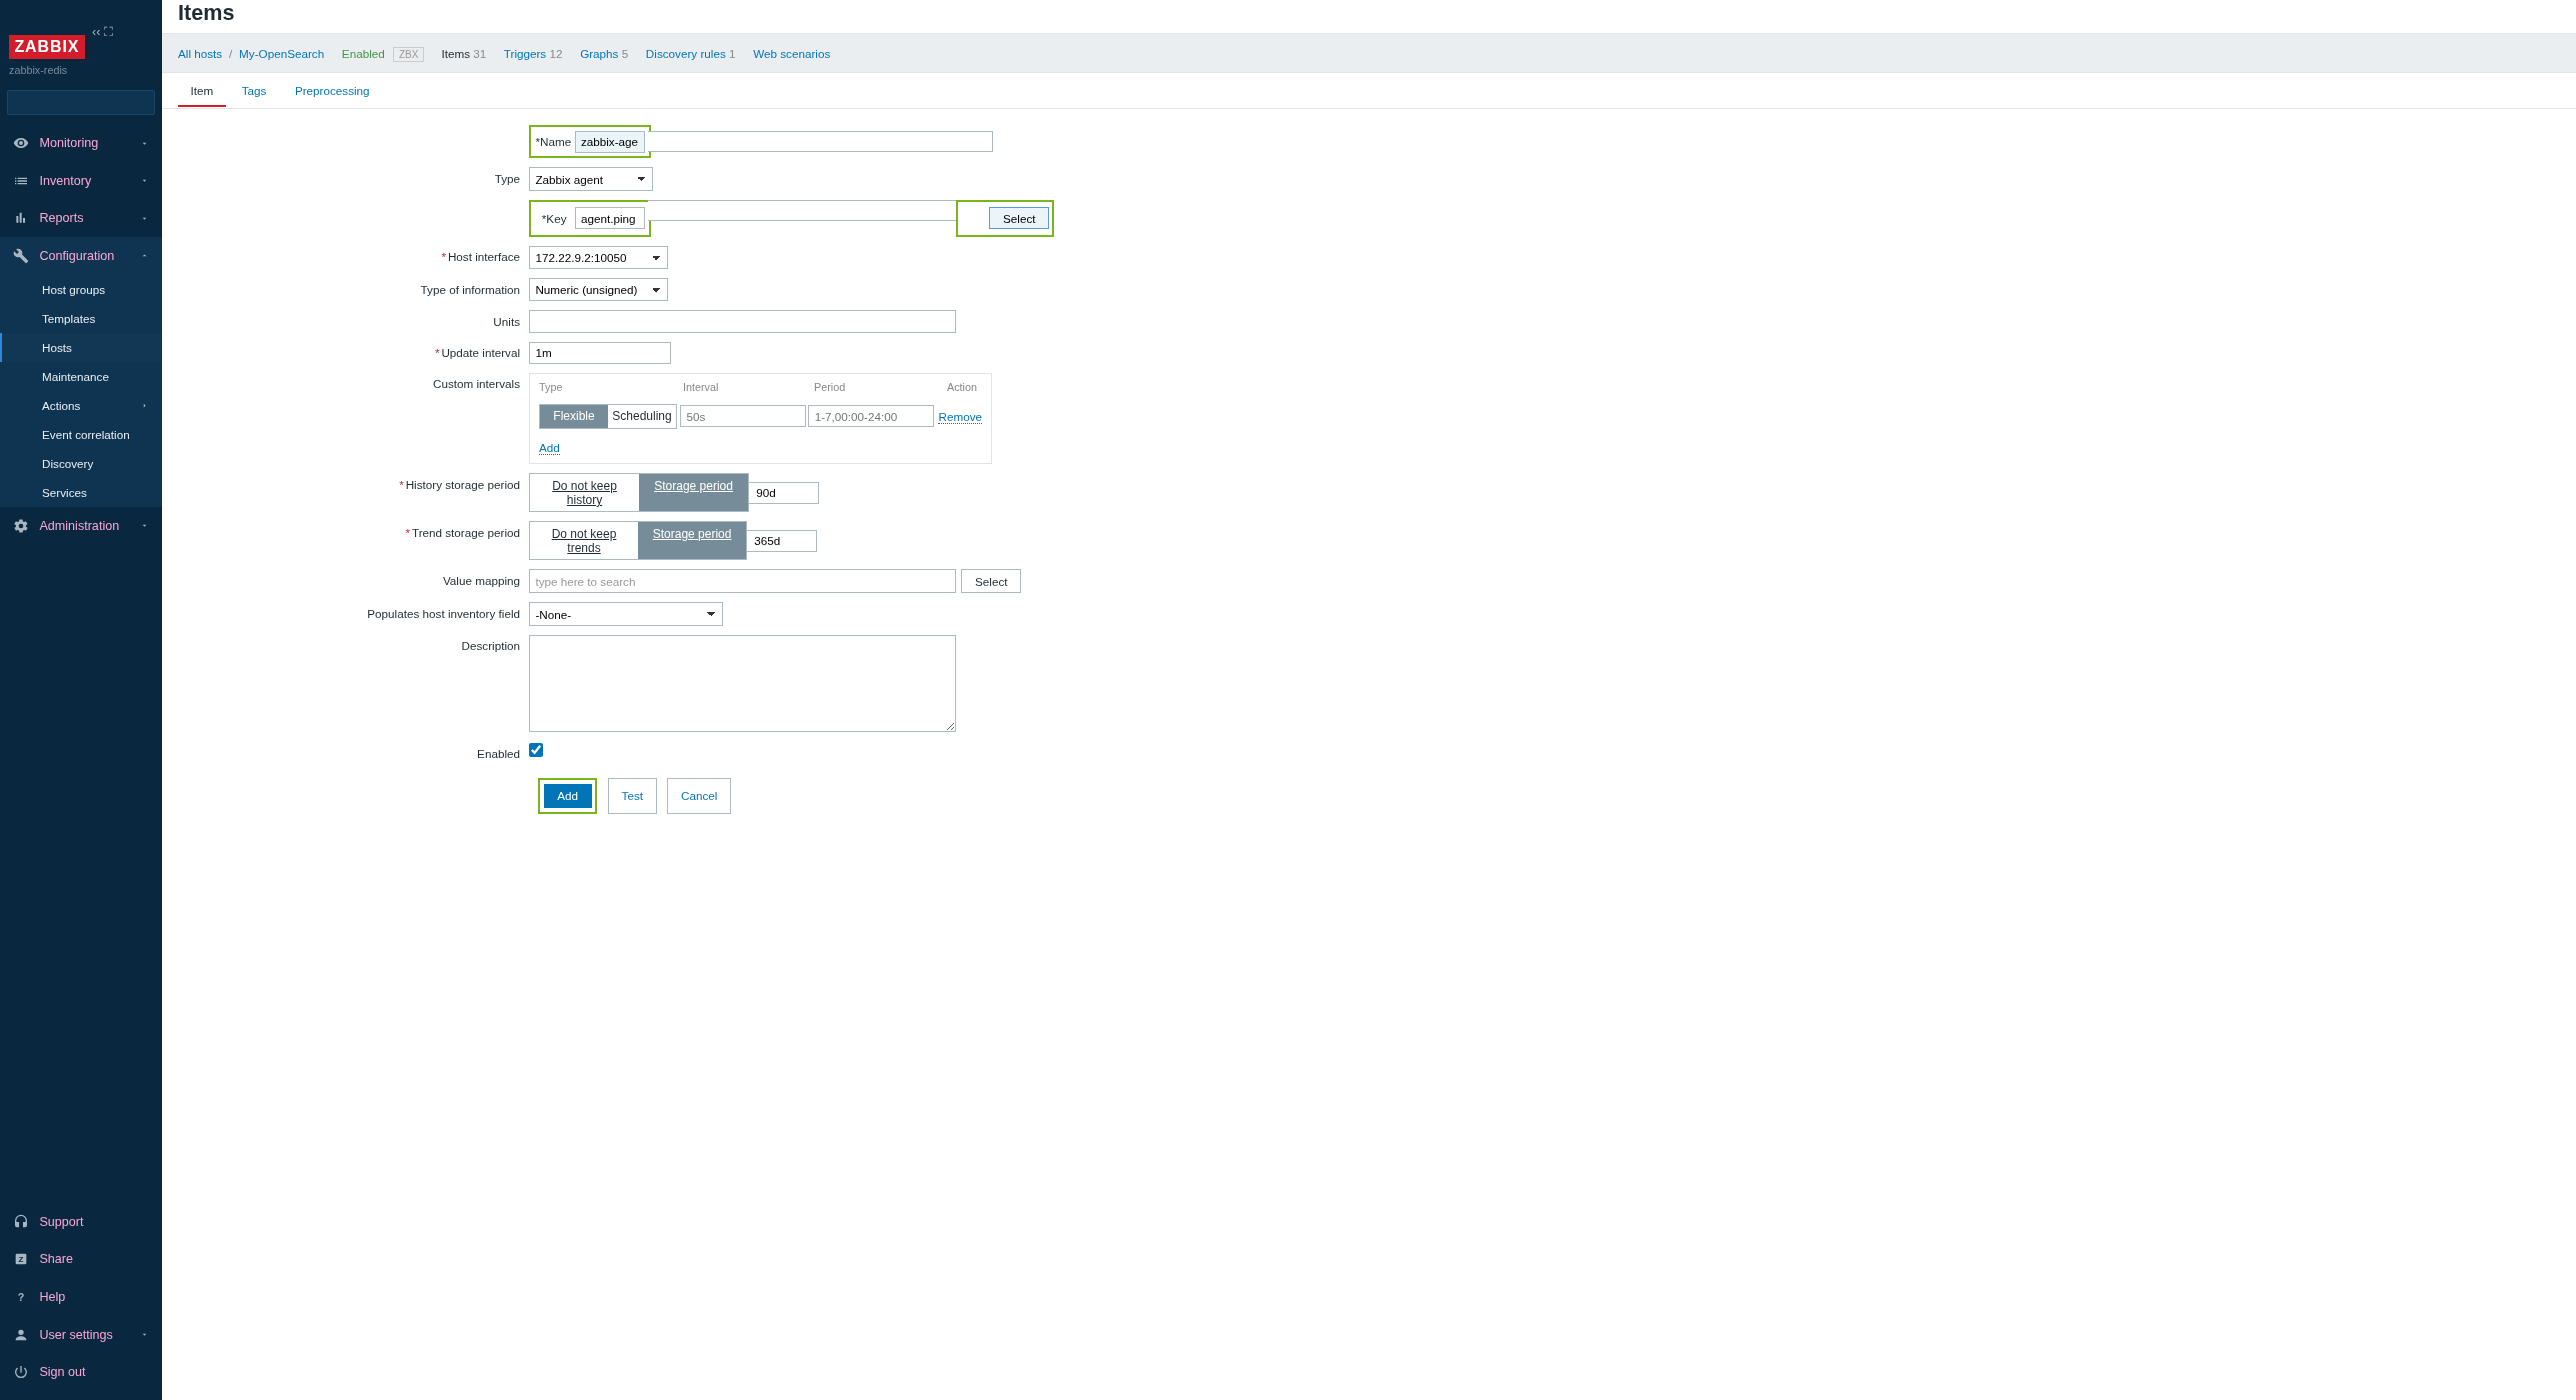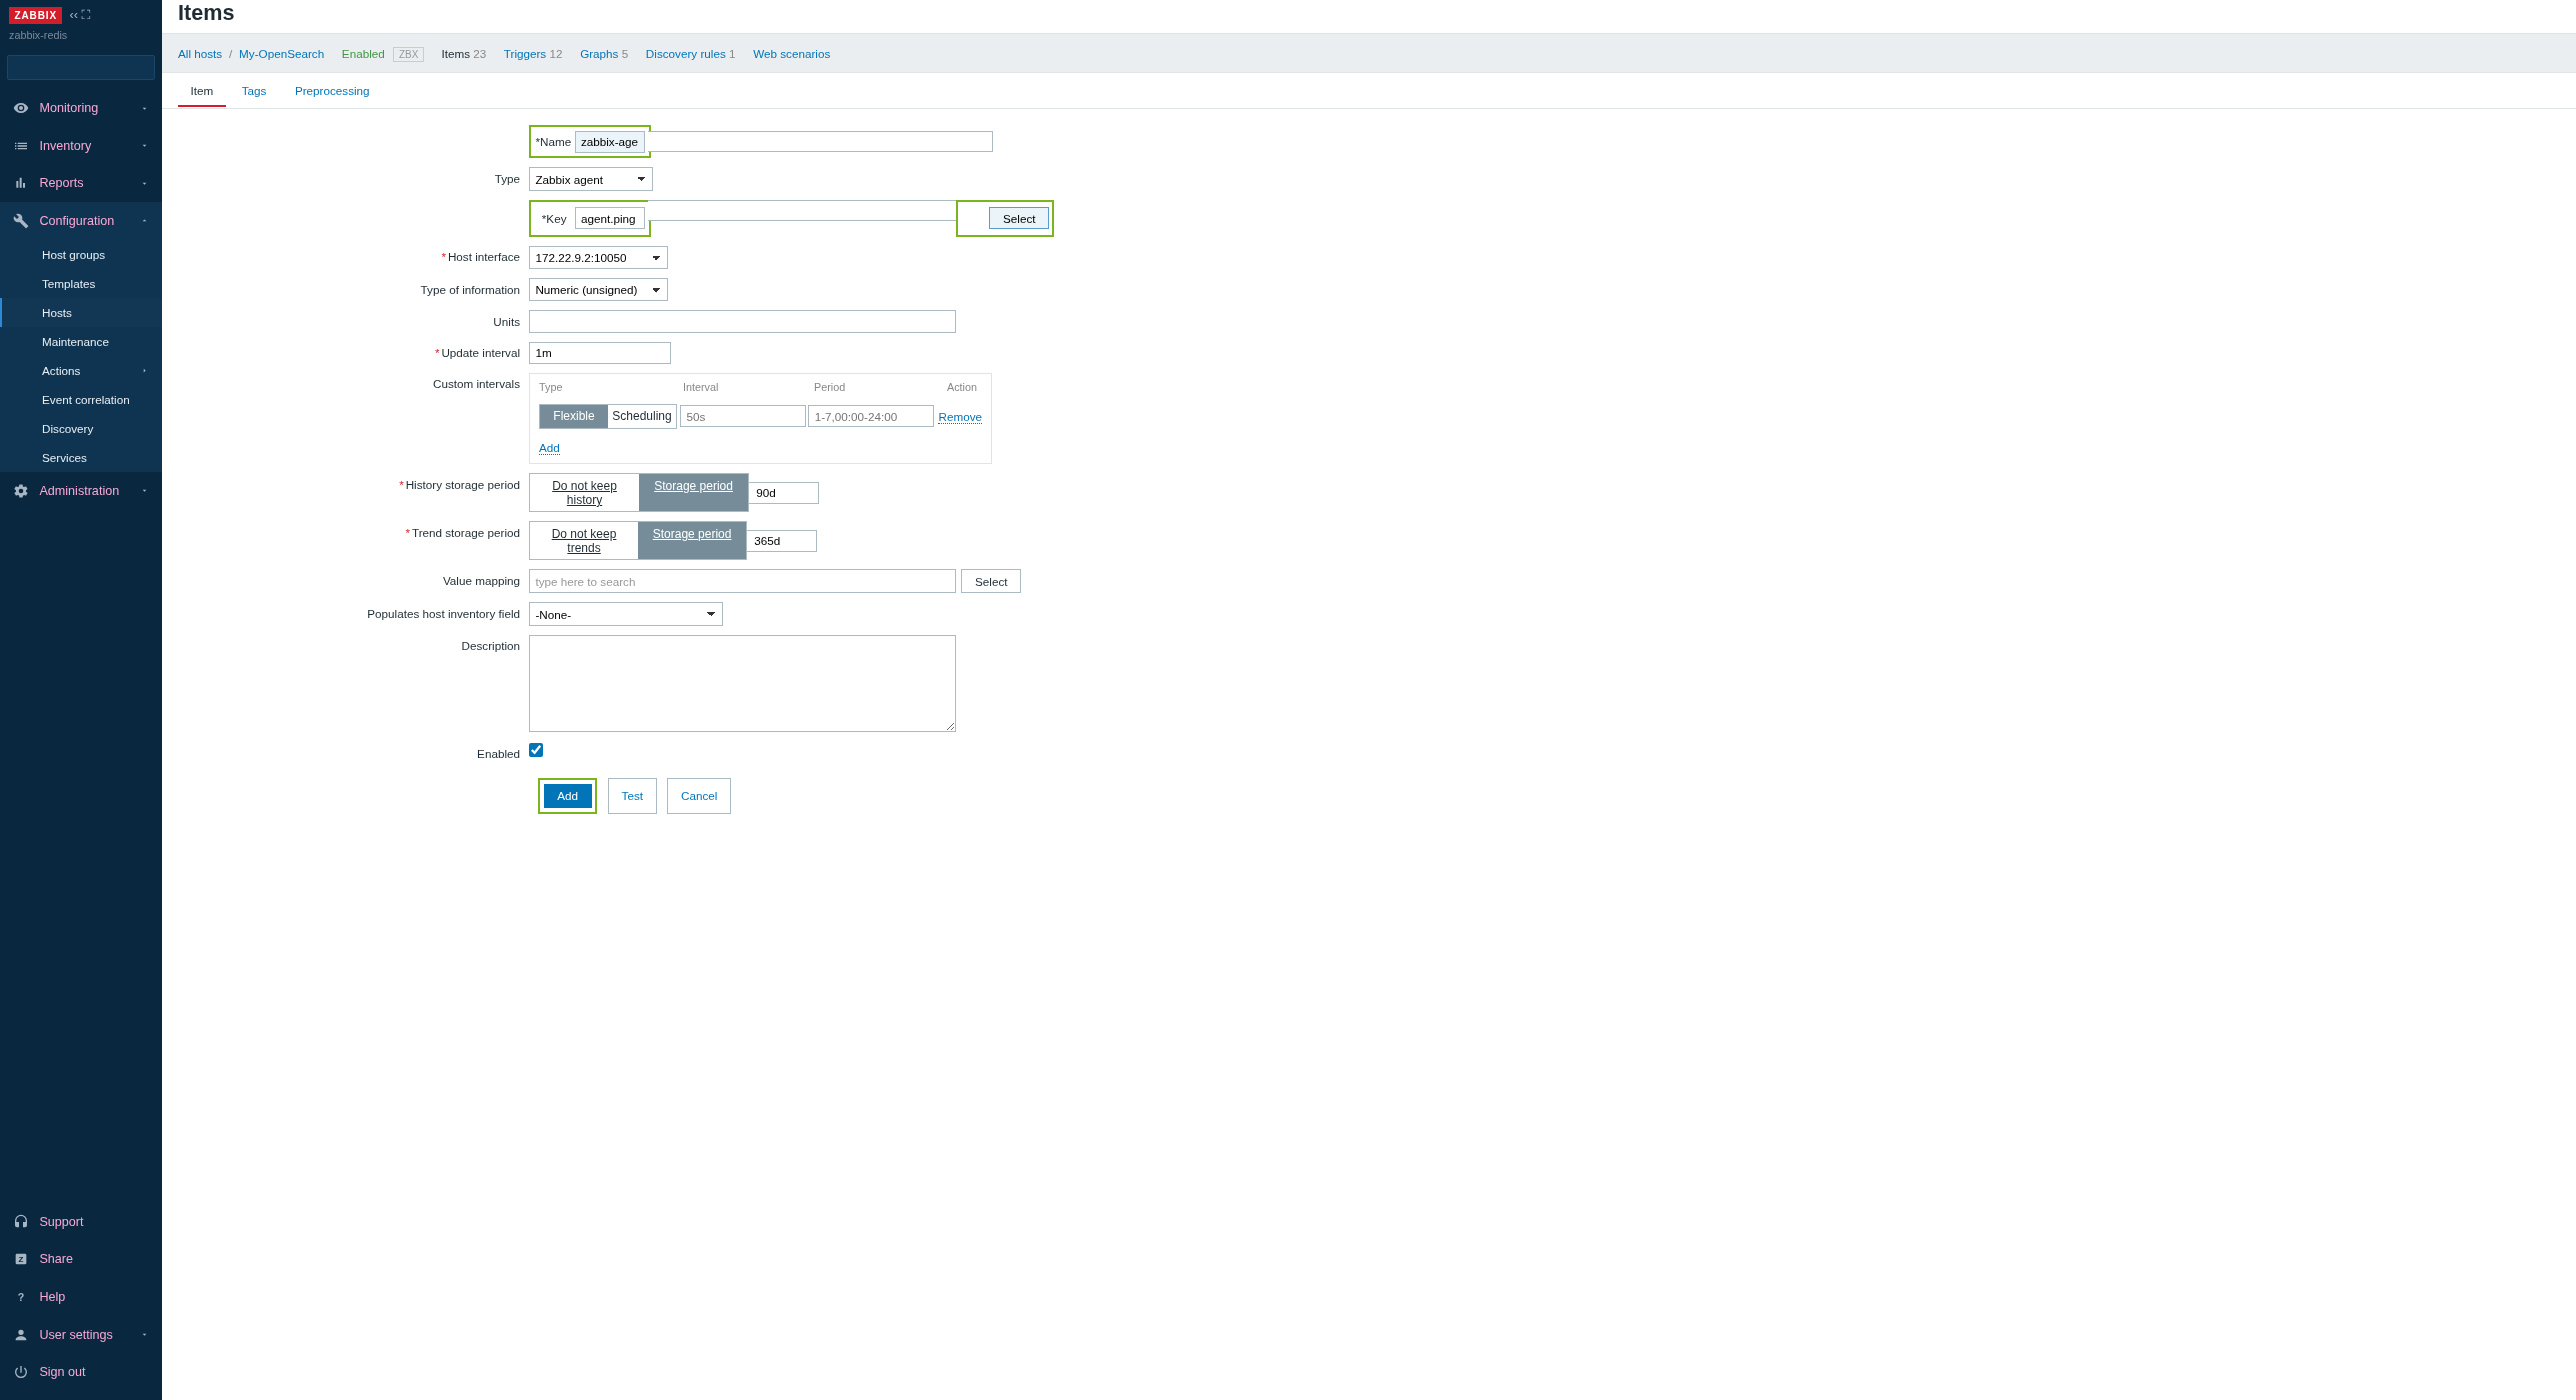--- a/index.html
+++ b/index.html
@@ -2,21 +2,21 @@
 <html style="font-size:14.4px"><head>
 <meta charset="utf-8">
 <style>
 * { box-sizing: border-box; margin: 0; padding: 0; }
 body { font-family: Arial, sans-serif; font-size: 11.7px; color: #1f2c33; background: #fff; overflow-x: hidden; }
 
 
 .sidebar { position: fixed; left: 0; top: 0; width: 162px; height: 100vh; background: #0a2740; color: #fff; display: flex; flex-direction: column; }
 .sidebar-header { padding: 7.2px 9px 5.4px 9px; }
 .logo-row { display: flex; align-items: center; gap: 7.2px; }
-.logo { background: #d21d2a; color: #fff; font-weight: bold; font-size: 10px; padding: 2.7px 5.4px; letter-spacing: 0.9px; }
+.logo { background: #d21d2a; color: #fff; font-weight: bold; font-size: 16px; padding: 2.7px 5.4px; letter-spacing: 0.9px; margin-top: 28px; }
 .collapse-icons { color: #a8b6c4; display: flex; gap: 3.6px; font-size: 12.6px; }
 .server-name { color: #7a8a9a; font-size: 10.8px; margin-top: 5.4px; }
 .search-box { margin: 9px 7.2px 9px 7.2px; background: #0f3451; border: 0.9px solid #1a4668; border-radius: 1.8px; height: 25px; display: flex; align-items: center; padding: 0 5.4px; }
 .search-box input { flex: 1; background: transparent; border: none; color: #fff; outline: none; font-size: 10.8px; }
 .search-icon-svg { width: 14.4px; height: 14.4px; fill: #a8b6c4; }
 
 .nav { list-style: none; flex: 1; }
 .nav-item { display: flex; align-items: center; padding: 10.8px 12.6px; color: #f9a8d4; cursor: pointer; font-size: 12.6px; }
 .nav-item.expanded { background: #0f3451; }
 .nav-icon { width: 16px; height: 16px; margin-right: 10.8px; fill: #a8b6c4; }
@@ -223,21 +223,21 @@
 
 <div class="main">
   <h1 class="page-title">Items</h1>
 
   <div class="filter-bar">
     <span class="item"><a href="#">All hosts</a>
     <span class="sep">/</span>
     <a href="#">My-OpenSearch</a></span>
     <span class="item"><span class="enabled">Enabled</span>
     <span class="zbx">ZBX</span></span>
-    <span class="item current"><span>Items</span> <span class="count">23</span></span>
+    <span class="item current"><span>Items</span> <span class="count">31</span></span>
     <span class="item"><a href="#">Triggers</a> <span class="count">12</span></span>
     <span class="item"><a href="#">Graphs</a> <span class="count">5</span></span>
     <span class="item"><a href="#">Discovery rules</a> <span class="count">1</span></span>
     <span class="item"><a href="#">Web scenarios</a></span>
   </div>
 
   <div class="tabs-row">
     <span class="tab active">Item</span>
     <span class="tab">Tags</span>
     <span class="tab">Preprocessing</span>

